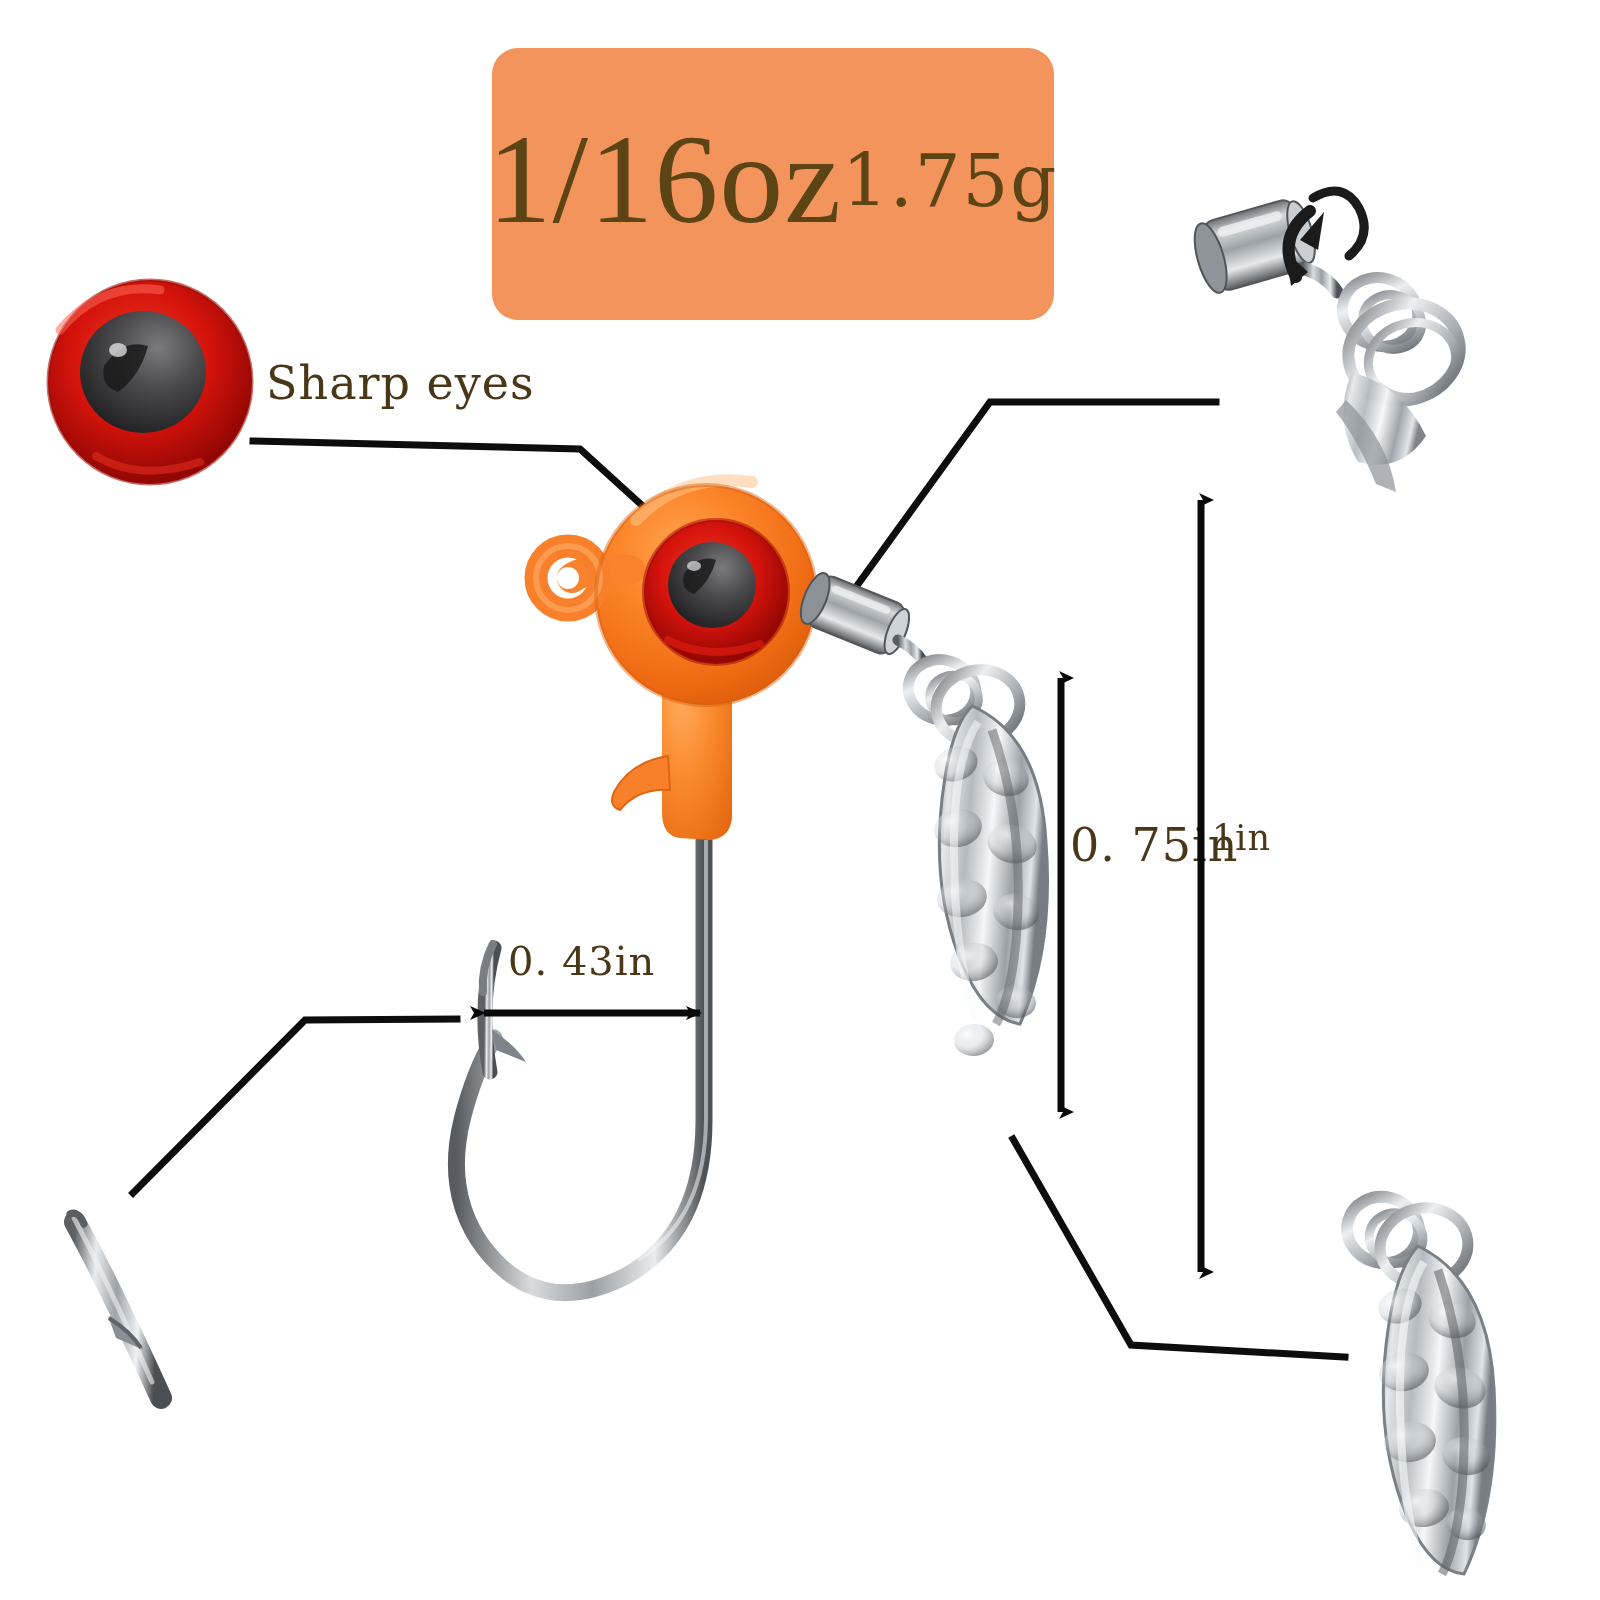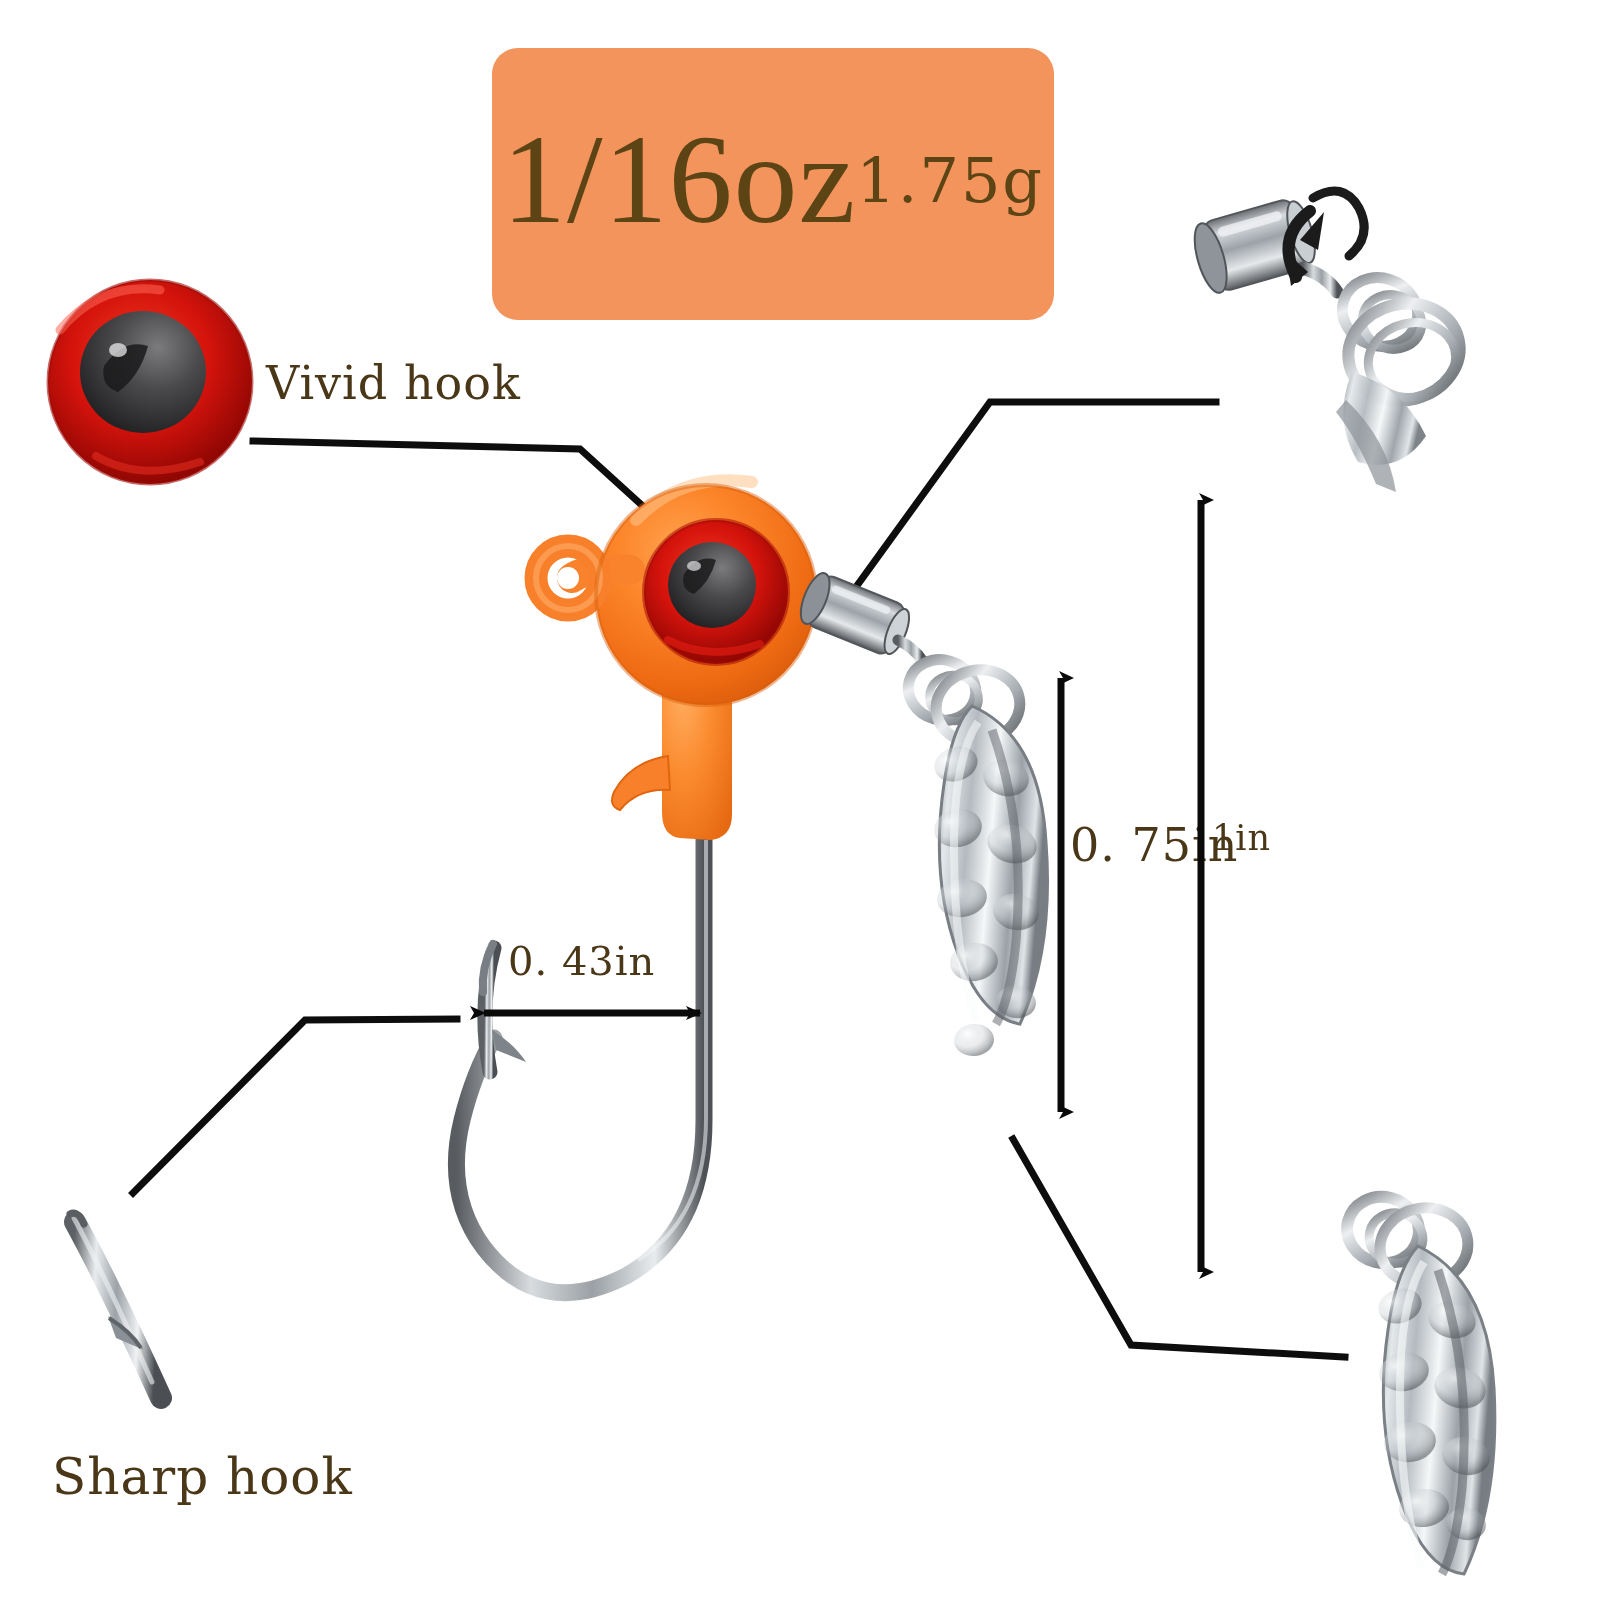--- a/index.html
+++ b/index.html
@@ -32,21 +32,21 @@
     padding-bottom: 10px;
   }
   .badge-oz {
     font-size: 128px;
     line-height: 1.0;
     color: #5C4415;
     font-family: "Liberation Serif", "DejaVu Serif", serif;
     letter-spacing: 1px;
   }
   .badge-g {
-    font-size: 62px;
+    font-size: 72px;
     line-height: 1.0;
     color: #5C4415;
     margin-top: 4px;
     font-family: "DejaVu Serif", "Liberation Serif", serif;
     letter-spacing: 2px;
   }
 
   
   .label {
     position: absolute;
@@ -74,22 +74,21 @@
 </head>
 <body>
 
 <div id="stage">
 
   <div class="badge">
     <div class="badge-oz">1/16oz</div>
     <div class="badge-g">1.75g</div>
   </div>
 
-  <div class="label lbl-vivid">Vivid hook</div>
-  <div class="label lbl-sharp">Sharp hook</div>
+  <div class="label lbl-vivid">Sharp eyes</div>
   <div class="label lbl-043">0. 43in</div>
   <div class="label lbl-075">0. 75in</div>
   <div class="label lbl-1in">1in</div>
 
   <svg id="art" viewBox="0 0 1600 1600">
     <defs>
 
       <radialGradient id="gOrangeHead" cx="38%" cy="30%" r="78%">
         <stop offset="0%" stop-color="#FFA34E"></stop>
         <stop offset="38%" stop-color="#FC8429"></stop>

